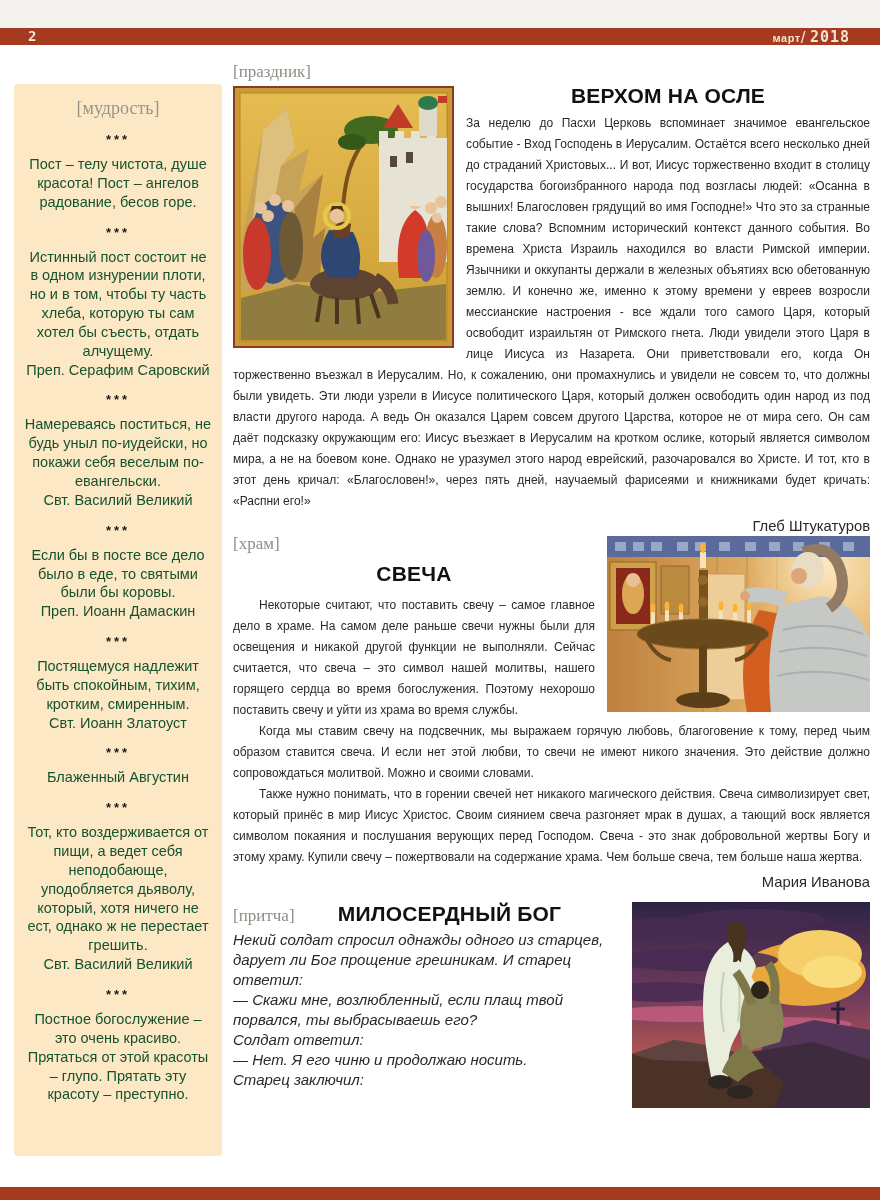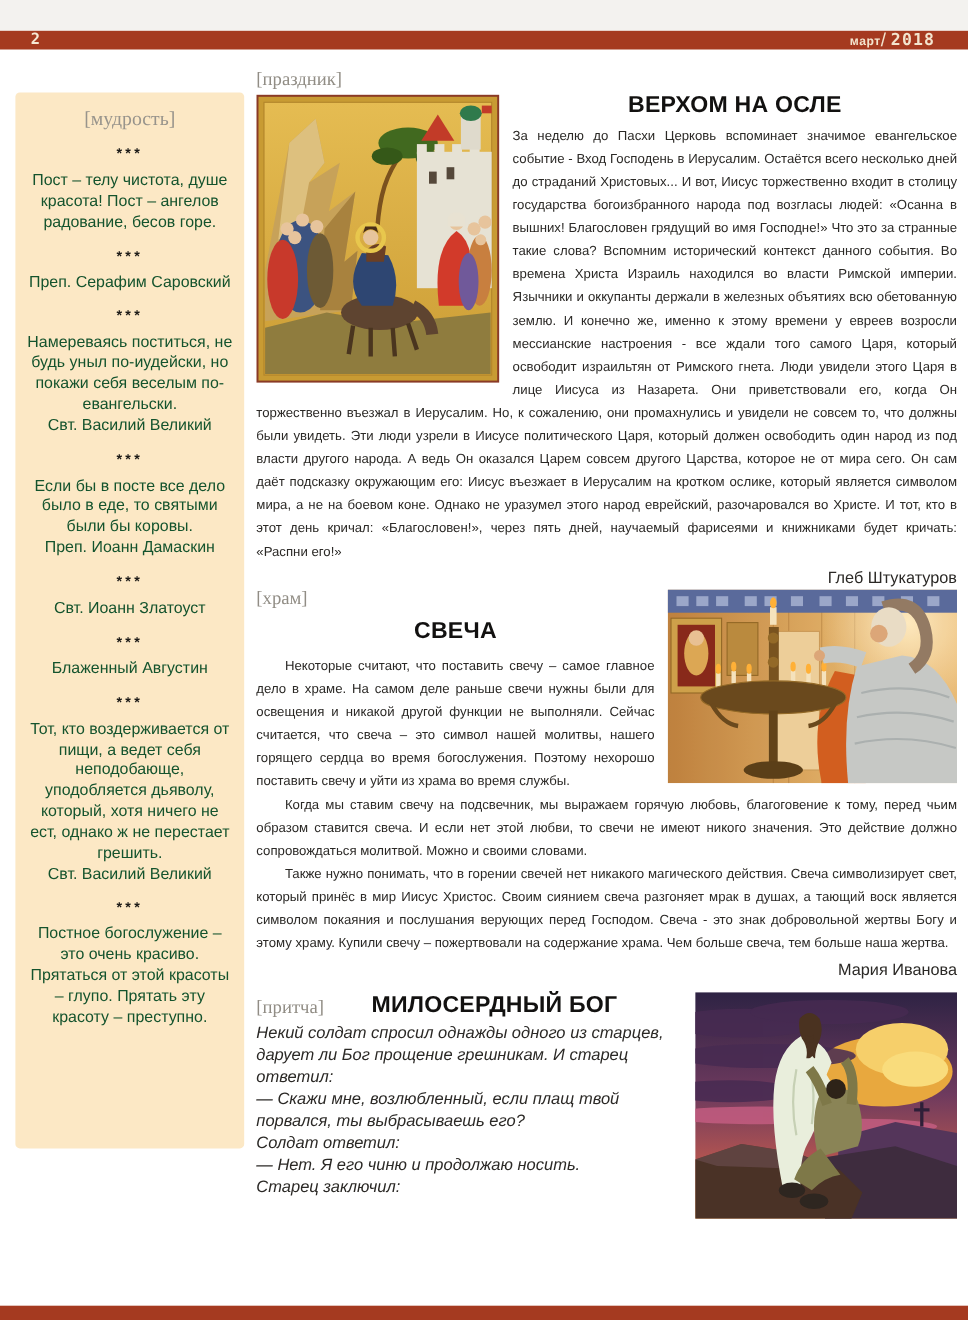--- a/index.html
+++ b/index.html
@@ -10,21 +10,21 @@
   .bar.top{top:28px;}
   .bar.bottom{top:1187px;height:13px;}
   .page-num{position:absolute;left:28px;top:0;line-height:17px;color:#f6e8d4;
             font-family:"DejaVu Sans Mono",monospace;font-weight:bold;font-size:14px;}
   .issue{position:absolute;right:30px;top:0;line-height:17px;color:#f3e4ce;}
   .issue .month{font-size:11px;font-weight:bold;letter-spacing:.5px;}
   .issue .slash{font-size:17px;font-weight:normal;vertical-align:-1px;}
   .issue .year{font-family:"DejaVu Sans Mono",monospace;font-weight:bold;font-size:15px;letter-spacing:1px;}
 
   
-  .sidebar{position:absolute;left:14px;top:84px;width:208px;height:960px;background:#fce8c5;
+  .sidebar{position:absolute;left:14px;top:84px;width:208px;height:1072px;background:#fce8c5;
            border-radius:4px;text-align:center;overflow:hidden;box-sizing:border-box;padding:14px 10px 0 10px;}
   .sidebar .rubric{font-family:"Liberation Serif",serif;font-size:18px;color:#98948c;margin-bottom:4px;}
   .sep{font-size:13px;font-weight:bold;letter-spacing:3px;color:#1d1b18;margin:13px 0 8px 0;}
   .qtext,.qauthor{font-size:14.5px;line-height:1.3;color:#14532d;}
 
   
   .main{position:absolute;left:233px;top:62px;width:637px;}
   .rubric-label{font-family:"Liberation Serif",serif;font-size:17px;color:#918d85;line-height:20px;}
   .art-title{font-weight:bold;font-size:21px;color:#121110;text-align:center;letter-spacing:.2px;margin-left:20px;}
   .body-text{font-size:12px;line-height:21px;text-align:justify;color:#2b2926;}
@@ -61,34 +61,36 @@
 
   <div class="sidebar">
     <div class="rubric">[мудрость]</div>
 
     <div>
       <div class="sep">***</div>
       <div class="qtext">Пост – телу чистота, душе красота! Пост – ангелов радование, бесов горе.</div>
     </div>
     <div>
       <div class="sep">***</div>
+      <div class="qtext">Истинный пост состоит не в одном изнурении плоти, но и в том, чтобы ту часть хлеба, которую ты сам хотел бы съесть, отдать алчущему.</div>
       <div class="qauthor">Преп. Серафим Саровский</div>
     </div>
     <div>
       <div class="sep">***</div>
       <div class="qtext">Намереваясь поститься, не будь уныл по-иудейски, но покажи себя веселым по-евангельски.</div>
       <div class="qauthor">Свт. Василий Великий</div>
     </div>
     <div>
       <div class="sep">***</div>
       <div class="qtext">Если бы в посте все дело было в еде, то святыми были бы коровы.</div>
       <div class="qauthor">Преп. Иоанн Дамаскин</div>
     </div>
     <div>
       <div class="sep">***</div>
+      <div class="qtext">Постящемуся надлежит быть спокойным, тихим, кротким, смиренным.</div>
       <div class="qauthor">Свт. Иоанн Златоуст</div>
     </div>
     <div>
       <div class="sep">***</div>
       <div class="qauthor">Блаженный Августин</div>
     </div>
     <div>
       <div class="sep">***</div>
       <div class="qtext">Тот, кто воздерживается от пищи, а ведет себя неподобающе, уподобляется дьяволу, который, хотя ничего не ест, однако ж не перестает грешить.</div>
       <div class="qauthor">Свт. Василий Великий</div>

